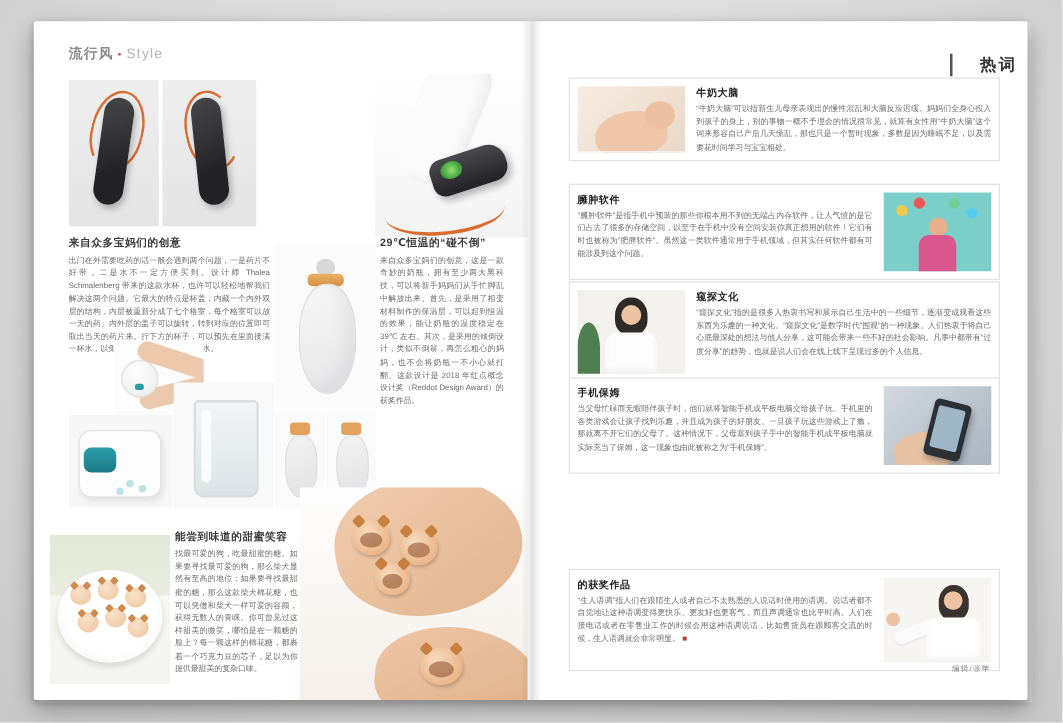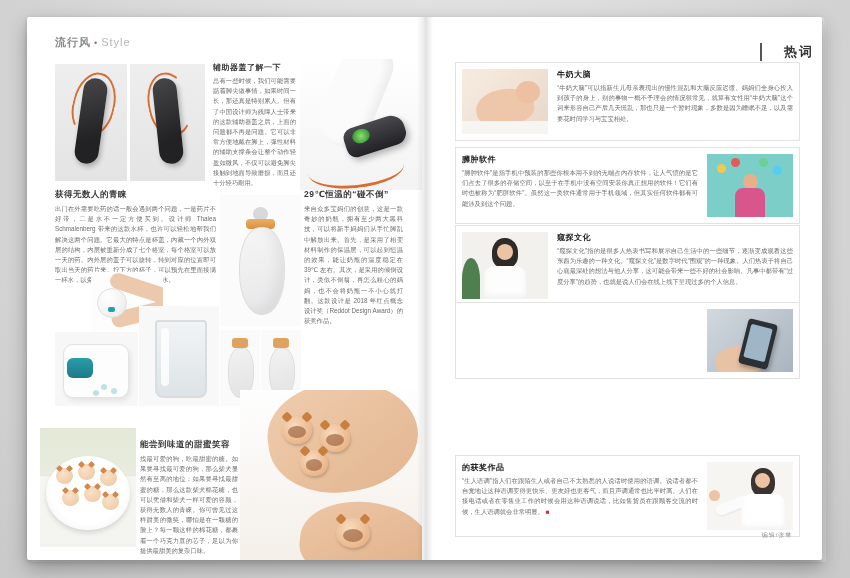--- a/index.html
+++ b/index.html
@@ -27,21 +27,21 @@
   .lp-header .en{color:#b5b5b5;}
   .rp-header{left:733px;top:26px;font-size:13px;font-weight:bold;color:#333;
     border-left:2px solid #555;padding-left:22px;letter-spacing:2px;}
   
   .art h2{margin:0 0 3px 0;font-size:8.5px;color:#3a3a3a;letter-spacing:.5px;}
   .art p{margin:0;font-size:6.3px;line-height:1.62;color:#6b6b6b;text-align:justify;}
   .a1{left:186px;top:45px;width:83px;}
   .a1 h2{font-size:8px;}
   .a2{left:28px;top:172px;width:161px;}
   .a3{left:277px;top:172px;width:99px;}
-  .a4{left:113px;top:422px;width:98px;}
+  .a4{left:113px;top:407px;width:98px;font-family:Liberation Mono, monospace;}
   
   .photo{background:#f2f2f2;overflow:hidden;}
   .tile{background:linear-gradient(180deg,#eeeeee,#e4e4e4);}
   .tile1{left:28px;top:47px;width:72px;height:117px;}
   .tile2{left:103px;top:47px;width:75px;height:117px;}
   .dev-body{position:absolute;left:24px;top:14px;width:24px;height:86px;border-radius:12px;
     background:linear-gradient(160deg,#47474a,#222224 70%);transform:rotate(8deg);
     box-shadow:2px 3px 5px rgba(0,0,0,.25);}
   .tile2 .dev-body{transform:rotate(-6deg);left:26px;}
   .dev-strap{position:absolute;left:18px;top:8px;width:38px;height:60px;border:2.5px solid #d96e35;
@@ -102,21 +102,21 @@
   .mm::before{left:1px;} .mm::after{right:1px;}
   .m1{left:16px;top:40px;} .m2{left:38px;top:36px;} .m3{left:60px;top:42px;}
   .m4{left:22px;top:62px;} .m5{left:44px;top:58px;} .m6{left:62px;top:66px;}
   
   .entry{
     position:absolute;left:428px;width:345px;
     border:1px solid #e2e2e2;background:#fff;
     display:flex;gap:9px;padding:6px;box-sizing:border-box;
   }
   .entry.rev{flex-direction:row-reverse;}
-  .e1{top:45px;height:79px;} .e2{top:130px;height:77px;} .e3{top:208px;height:81px;}
+  .e1{top:45px;height:67px;} .e2{top:130px;height:77px;} .e3{top:208px;height:81px;}
   .e4{top:285px;height:77px;} .e5{top:362px;height:72px;} .e6{top:438px;height:82px;}
   .ephoto{flex:0 0 86px;height:100%;position:relative;overflow:hidden;background:#eee;}
   .etext{flex:1;min-width:0;}
   .etext h3{margin:0 0 3px 0;font-size:8px;color:#222;letter-spacing:.5px;}
   .etext p{margin:0;font-size:6.3px;line-height:1.62;color:#6b6b6b;text-align:justify;}
   .endmark{display:inline-block;color:#c23a2b;font-size:6.5px;margin-left:2px;}
   
   .ph-baby{background:linear-gradient(135deg,#f7ece2,#e9d7c7);}
   .baby-body{position:absolute;left:14px;top:20px;width:58px;height:36px;border-radius:50% 50% 40% 40%;background:#eec6a9;transform:rotate(-8deg);}
   .baby-head{position:absolute;left:54px;top:12px;width:24px;height:22px;border-radius:50%;background:#ecc0a0;}
@@ -162,34 +162,30 @@
 
   <div class="abs photo tile tile1">
     <div class="dev-strap"></div>
     <div class="dev-body"></div>
   </div>
   <div class="abs photo tile tile2">
     <div class="dev-strap"></div>
     <div class="dev-body"></div>
   </div>
 
-  <div class="abs art a1">
-    <h2>辅助器盖了解一下</h2>
-    <p>总有一些时候，我们可能需要踮着脚尖做事情，如果时间一长，那还真是特别累人。但有了中国设计师为残障人士带来的这款辅助器盖之后，上面的问题都不再是问题。它可以非常方便地戴在脚上，弹性材料的辅助支撑条会让整个动作轻盈如微风，不仅可以避免脚尖接触到地面导致磨损，而且还十分轻巧耐用。</p>
-  </div>
 
   <div class="abs photo ph-foot">
     <div class="foot-leg"></div>
     <div class="foot-device"></div>
     <div class="foot-glow"></div>
     <div class="foot-cable"></div>
   </div>
 
   <div class="abs art a2">
-    <h2>获得无数人的青睐</h2>
+    <h2>来自众多宝妈们的创意</h2>
     <p>出门在外需要吃药的话一般会遇到两个问题，一是药片不好带，二是水不一定方便买到。设计师 Thalea Schmalenberg 带来的这款水杯，也许可以轻松地帮我们解决这两个问题。它最大的特点是杯盖，内藏一个内外双层的结构，内层被重新分成了七个格室，每个格室可以放一天的药。内外层的盖子可以旋转，转到对应的位置即可取出当天的药片来。拧下方的杯子，可以预先在里面接满一杯水，以免你在必须吃药时却找不到水。</p>
   </div>
 
   <div class="abs photo ph-bottle">
     <div class="bottle-nipple"></div>
     <div class="bottle-collar"></div>
     <div class="bottle-body"></div>
   </div>
 
   <div class="abs art a3">
@@ -299,20 +295,24 @@
       <p><span>“臃肿软件”是指手机中预装的那些你根本用不到的无端占内存软件，让人气愤的是它们占去了很多的存储空间，以至于在手机中没有空间安装你真正想用的软件！它们有时也被称为“肥胖软件”。虽然这一类软件通常用于手机领域，但其实任何软件都有可能涉及到这个问题。</span></p>
     </div>
   </div>
 
   <div class="entry rev e4">
     <div class="ephoto ph-phone">
       <div class="p-hand"></div>
       <div class="p-phone"></div>
       <div class="p-screen"></div>
     </div>
+    <div class="etext">
+      <h3>手机保姆</h3>
+      <p><span>当父母忙碌而无暇陪伴孩子时，他们就将智能手机或平板电脑交给孩子玩。手机里的各类游戏会让孩子找到乐趣，并且成为孩子的好朋友。一旦孩子玩这些游戏上了瘾，那就离不开它们的父母了。这种情况下，父母塞到孩子手中的智能手机或平板电脑就实际充当了保姆，这一现象也由此被称之为“手机保姆”。</span></p>
+    </div>
   </div>
 
 
   <div class="entry rev e6">
     <div class="ephoto ph-speaker">
       <div class="s-arm"></div>
       <div class="s-hand"></div>
       <div class="s-hair"></div>
       <div class="s-face"></div>
       <div class="s-shirt"></div>

